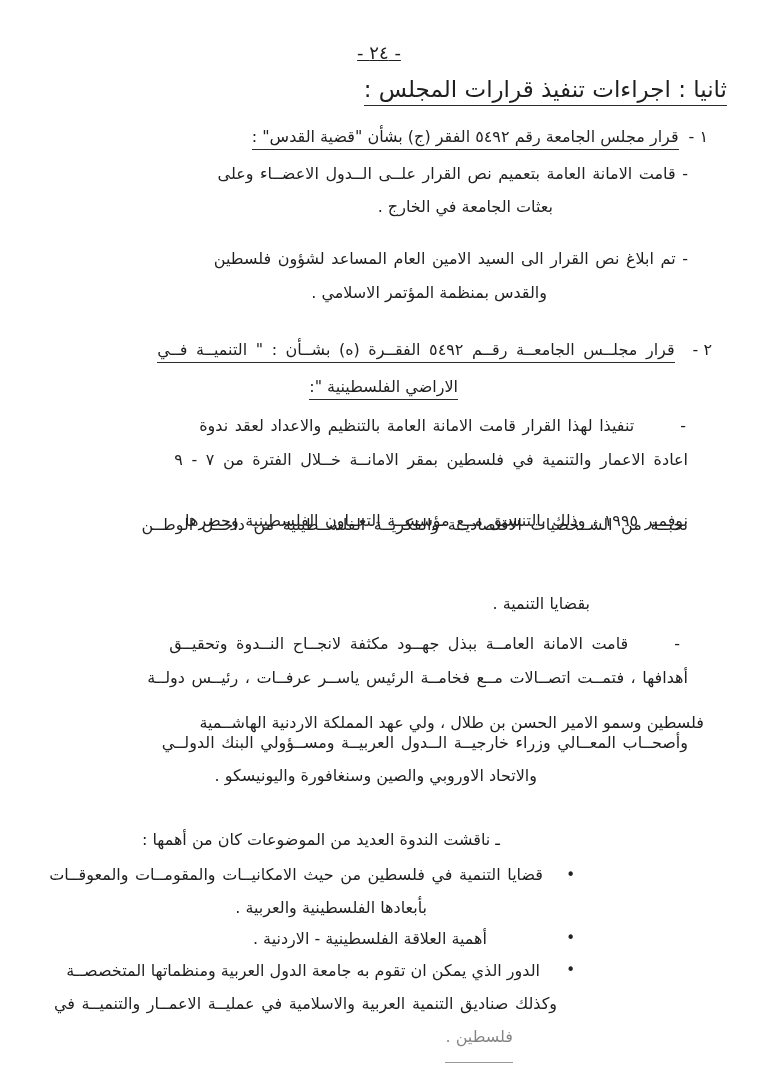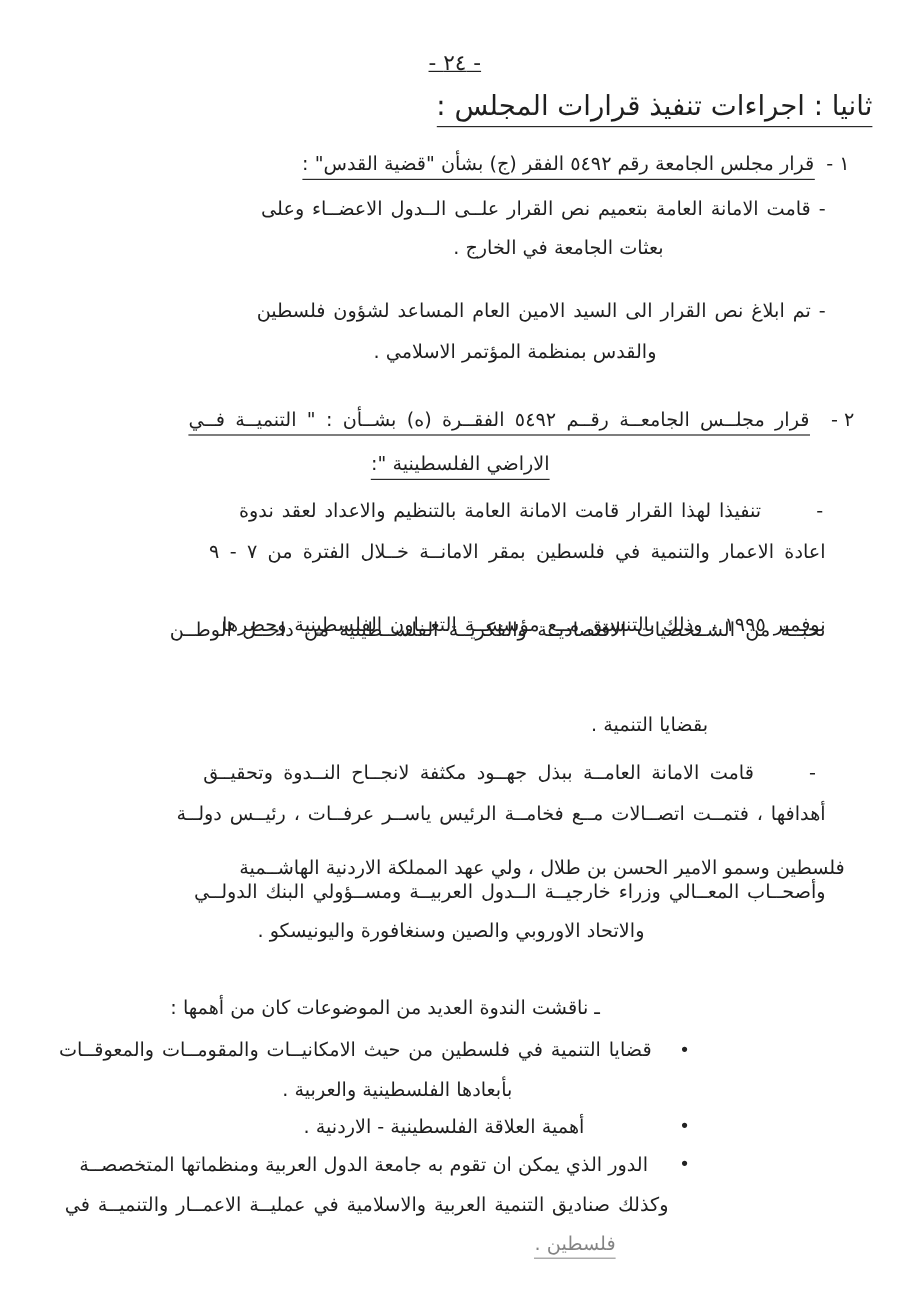--- a/index.html
+++ b/index.html
@@ -32,21 +32,21 @@
   .wide { word-spacing: 3.5px; }
   .wide2 { word-spacing: 1.5px; }
   .bullet-dot {
     position: absolute;
     font-size: 15px;
     color: #222;
   }
   .faded {
     opacity: 0.55;
     border-bottom: 1px solid #444;
-    padding-bottom: 2px;
+    padding-bottom: 16px;
   }
   .pagenum { font-size: 18px; letter-spacing: 1px; }
 </style>
 </head>
 <body>
 
 <div class="page">
 
   <div class="line center pagenum" style="top:40px;">- ٢٤ -</div>
 

